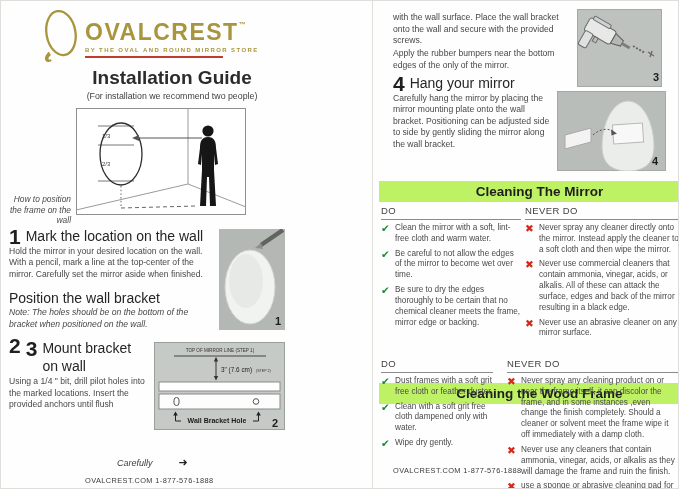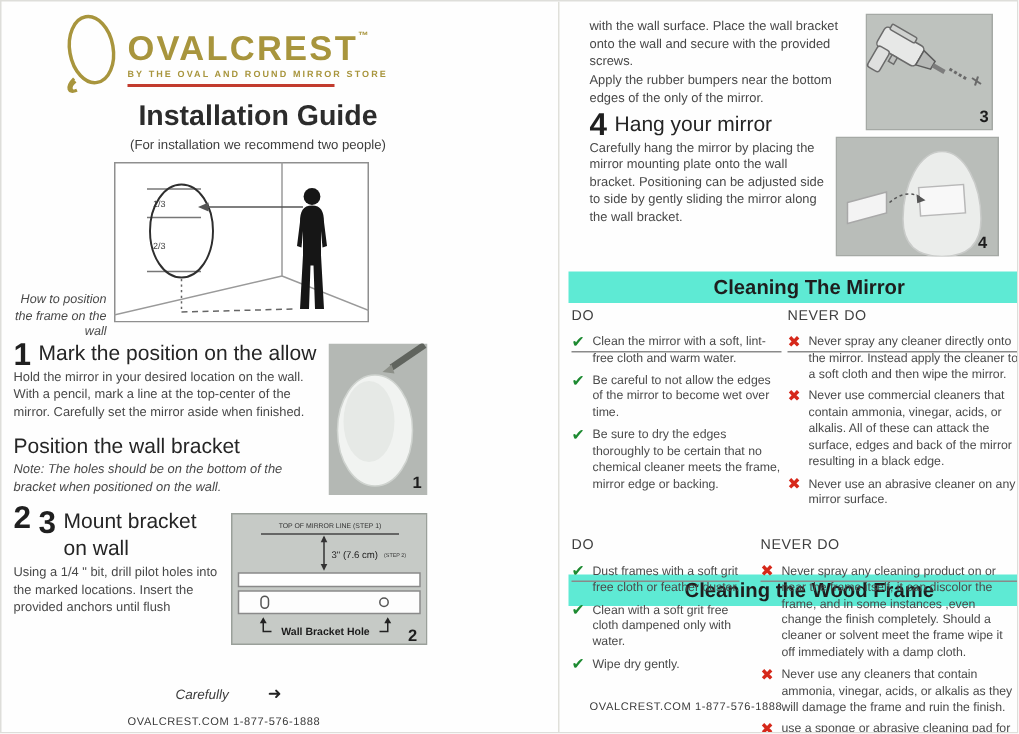--- a/index.html
+++ b/index.html
@@ -44,27 +44,27 @@
   .continued .arr { font-style:normal; margin-left:26px; font-size:11px; color:#222; }
   .footer-left { position:absolute; left:84px; top:475px; font-size:7.4px; letter-spacing:0.4px; color:#3a3a3a; }
 
   
   .r-intro1 { position:absolute; left:392px; top:11px; width:172px; font-size:8.6px; line-height:1.35; }
   .r-intro2 { position:absolute; left:392px; top:47px; width:172px; font-size:8.6px; line-height:1.35; }
   .step4 { position:absolute; left:392px; top:73px; width:160px; }
   .fig3 { position:absolute; left:576px; top:8px; width:85px; height:78px; }
   .fig4 { position:absolute; left:556px; top:90px; width:109px; height:80px; }
 
-  .banner { position:absolute; left:378px; width:301px; height:21px; background:#5eead4;
+  .banner { position:absolute; left:378px; width:301px; height:21px; background:#bef264;
             display:flex; align-items:center; justify-content:center;padding-left:20px; }
   .banner-1 { top:180px; } .banner-2 { top:334px;margin-top:48px; }
   .banner-title { font-size:13.5px; font-weight:bold; color:#1e1e1e; }
 
   .colhead { position:absolute; font-size:9.5px; color:#3f3f3f; letter-spacing:0.4px;
-             border-bottom:1px solid #8a8a8a; padding-bottom:18px; }
+             border-bottom:1px solid #8a8a8a; padding-bottom:3px; }
   .s1-do-h { left:380px; top:204px; width:140px; }
   .s1-nd-h { left:524px; top:204px; width:153px; }
   .s2-do-h { left:380px; top:357px; width:112px; }
   .s2-nd-h { left:506px; top:357px; width:171px; }
 
   .items { position:absolute; }
   .s1-do { left:380px; top:222px; width:141px; }
   .s1-nd { left:524px; top:222px; width:154px; }
   .s2-do { left:380px; top:375px; width:118px; }
   .s2-nd { left:506px; top:375px; width:171px; }
@@ -123,21 +123,21 @@
       <rect x="0" y="0" width="66" height="101" fill="#b4b8b4"></rect>
       <line x1="64" y1="1" x2="42" y2="16" stroke="#60645e" stroke-width="4.5"></line>
       <polygon points="42,14 36,19 44,20" fill="#8d9089"></polygon>
       <ellipse cx="31" cy="58" rx="25" ry="37" fill="#f1f3f1" stroke="#cfd3cf"></ellipse>
       <ellipse cx="27" cy="52" rx="17" ry="27" fill="#e6e9e6"></ellipse>
       <text x="56" y="96" font-size="11" font-weight="bold" fill="#1d1d1d">1</text>
     </svg>
 
     <div class="step">
       <span class="step-num">1</span>
-      <span class="step-head">Mark the position on the allow</span>
+      <span class="step-head">Mark the location on the wall</span>
       <div class="step-body">Hold the mirror in your desired location on the wall. With a pencil, mark a line at the top-center of the mirror. Carefully set the mirror aside when finished.</div>
     </div>
 
     <svg class="figure fig2" viewBox="0 0 131 88">
       <rect x="0.5" y="0.5" width="130" height="87" fill="#c6cac6" stroke="#9aa09a"></rect>
       <line x1="20" y1="14" x2="112" y2="14" stroke="#444"></line>
       <text x="66" y="10" font-size="4.6" fill="#333" text-anchor="middle">TOP OF MIRROR LINE  (STEP 1)</text>
       <line x1="62" y1="16" x2="62" y2="37" stroke="#333"></line>
       <polygon points="62,15 59.8,19.5 64.2,19.5" fill="#333"></polygon>
       <polygon points="62,38.5 59.8,34 64.2,34" fill="#333"></polygon>

